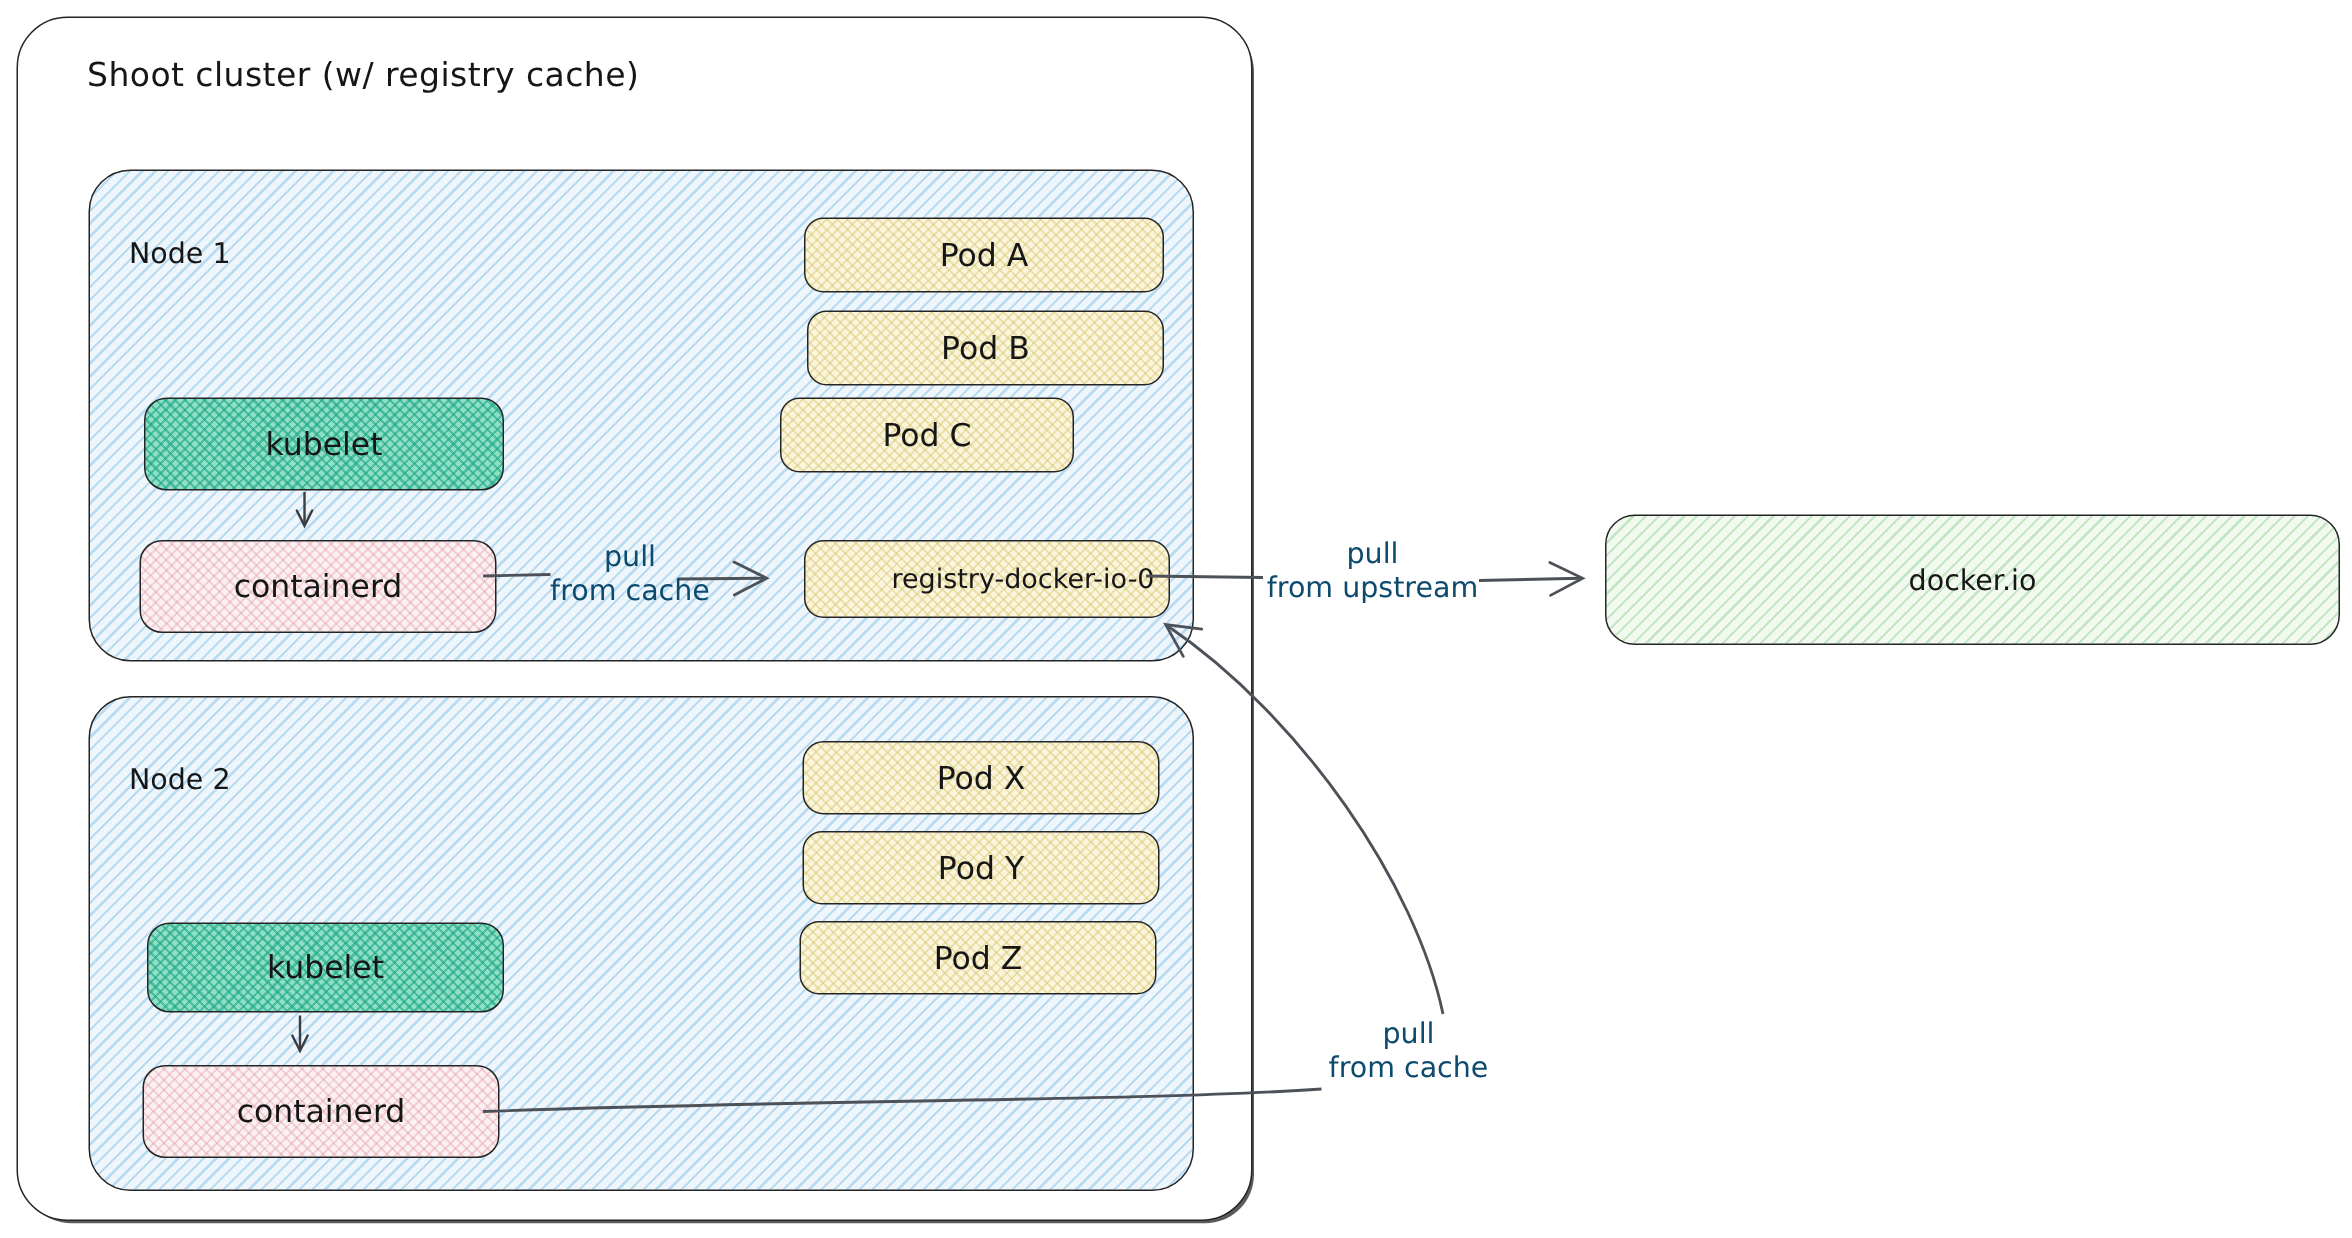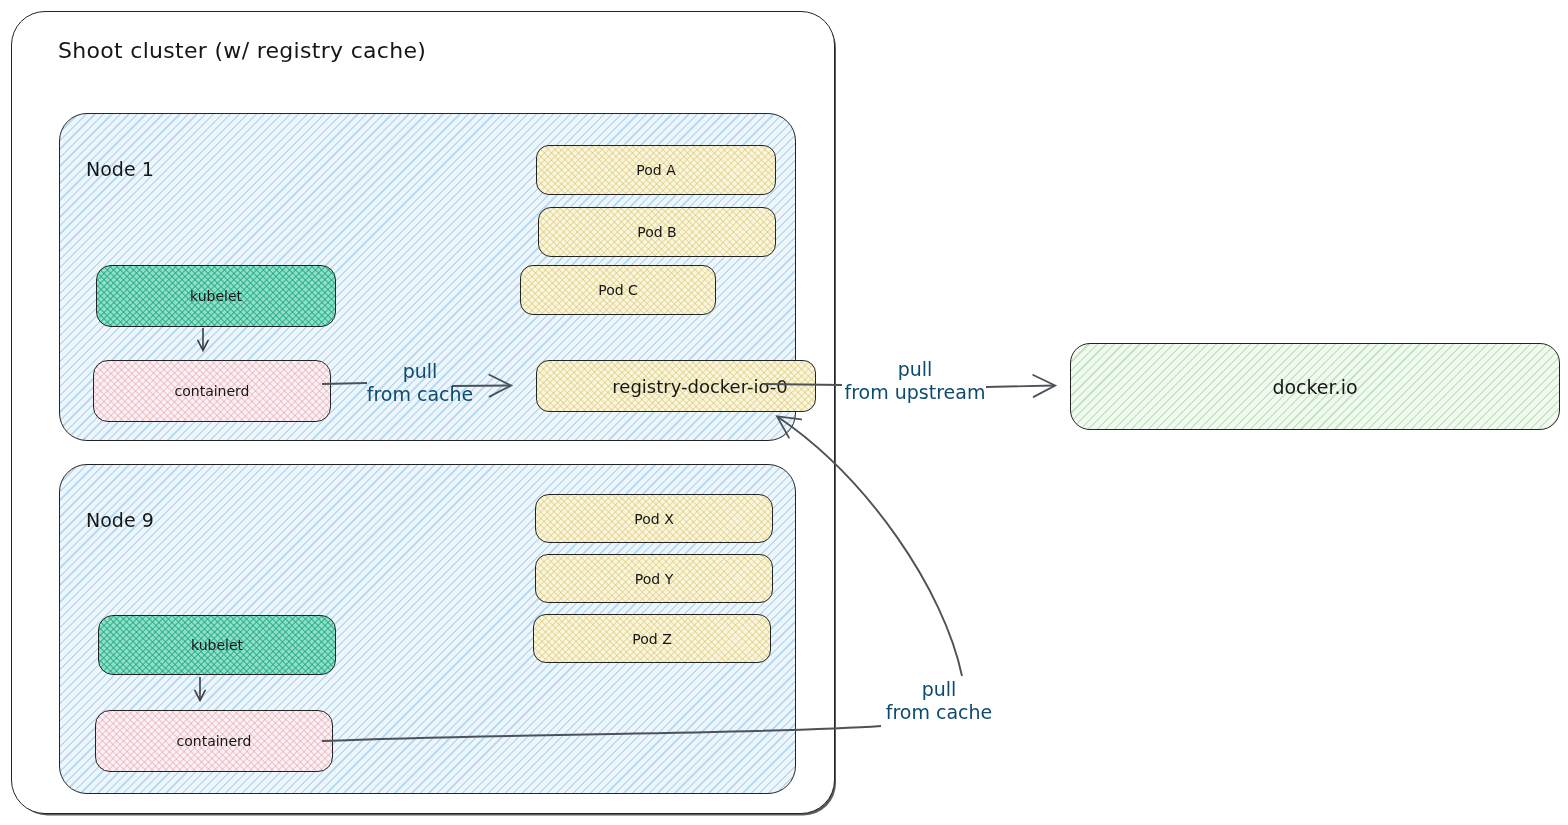--- a/index.html
+++ b/index.html
@@ -47,21 +47,21 @@
   .node-label{
     position:absolute;left:26px;top:44px;
     font-size:19px;color:#161616;white-space:nowrap;
   }
   
   .box{
     position:absolute;
     display:flex;align-items:center;justify-content:center;
     border:1.7px solid var(--stroke,#242424);
     box-sizing:border-box;
-    font-size:14px;color:#161616;
+    font-size:21px;color:#161616;
     text-align:center;white-space:nowrap;
   }
   .box-kubelet{
     border-radius:15px;
     background-color:var(--kubelet-fill,#8fdfc7);
     background-image:
       repeating-linear-gradient(45deg, rgba(23,165,128,.55) 0 1.6px, rgba(255,255,255,0) 1.6px 4.6px),
       repeating-linear-gradient(135deg, rgba(23,165,128,.55) 0 1.6px, rgba(255,255,255,0) 1.6px 4.6px);
   }
   .box-containerd{
@@ -86,21 +86,21 @@
       rgba(142,208,152,.45) 0 1.5px, rgba(255,255,255,0) 1.5px 6px);
     left:1070px;top:343px;width:490px;height:87px;
     font-size:19px;
   }
   
   .n1-kubelet{left:36px;top:151px;width:240px;height:62px;}
   .n1-containerd{left:33px;top:246px;width:238px;height:62px;}
   .n1-pod-a{left:476px;top:31px;width:240px;height:50px;}
   .n1-pod-b{left:478px;top:93px;width:238px;height:50px;}
   .n1-pod-c{left:460px;top:151px;width:196px;height:50px;}
-  .n1-registry{left:476px;top:246px;width:280px;height:52px;padding-left:48px;}
+  .n1-registry{left:476px;top:246px;width:244px;height:52px;padding-left:48px;}
   
   .n2-kubelet{left:38px;top:150px;width:238px;height:60px;}
   .n2-containerd{left:35px;top:245px;width:238px;height:62px;}
   .n2-pod-x{left:475px;top:29px;width:238px;height:49px;border-radius:14px;}
   .n2-pod-y{left:475px;top:89px;width:238px;height:49px;}
   .n2-pod-z{left:473px;top:149px;width:238px;height:49px;}
   
   .arrows{
     position:absolute;left:0;top:0;width:1568px;height:825px;
     pointer-events:none;
@@ -128,21 +128,21 @@
       <div class="node-label">Node 1</div>
       <div class="box box-kubelet n1-kubelet">kubelet</div>
       <div class="box box-containerd n1-containerd">containerd</div>
       <div class="box box-pod n1-pod-a">Pod A</div>
       <div class="box box-pod n1-pod-b">Pod B</div>
       <div class="box box-pod n1-pod-c">Pod C</div>
       <div class="box box-registry n1-registry">registry-docker-io-0</div>
     </div>
 
     <div class="node node-2">
-      <div class="node-label">Node 9</div>
+      <div class="node-label">Node 2</div>
       <div class="box box-kubelet n2-kubelet">kubelet</div>
       <div class="box box-containerd n2-containerd">containerd</div>
       <div class="box box-pod n2-pod-x">Pod X</div>
       <div class="box box-pod n2-pod-y">Pod Y</div>
       <div class="box box-pod n2-pod-z">Pod Z</div>
     </div>
   </div>
 
   <div class="box box-external">docker.io</div>
 

